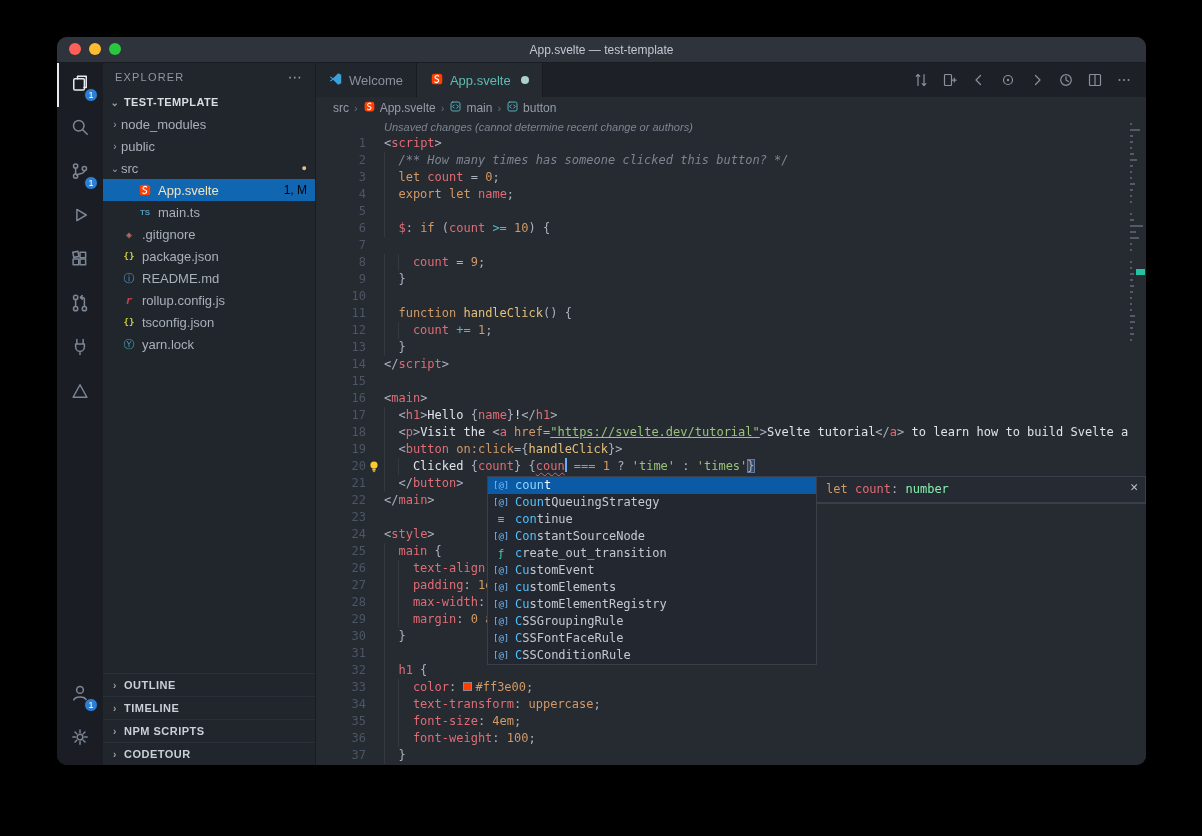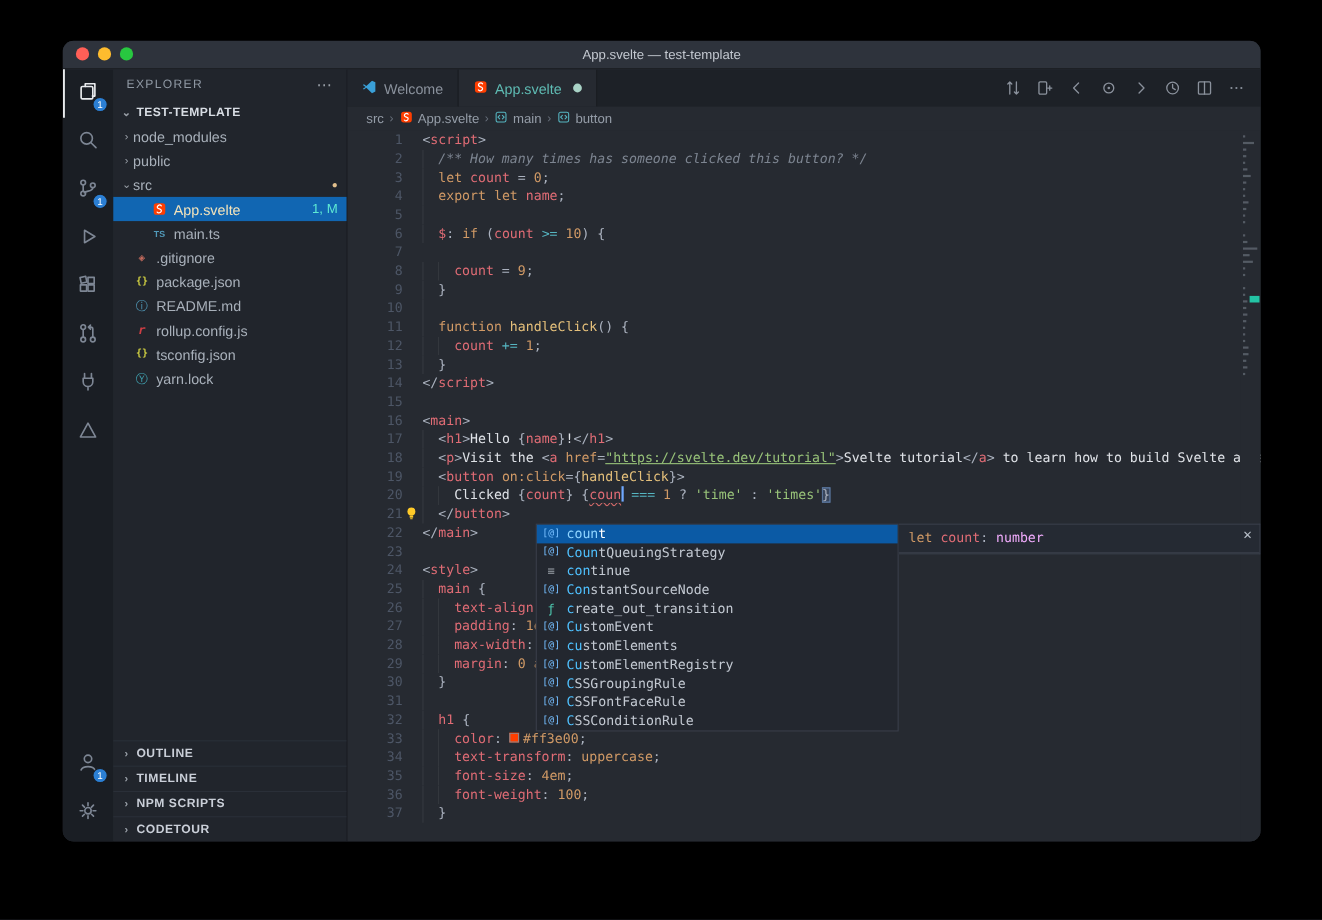--- a/index.html
+++ b/index.html
@@ -32,21 +32,21 @@
   .trow.selected{background:#1166b2;color:#fff;}
   .trow .label{white-space:nowrap;overflow:hidden;}
   .trow.selected .label{color:#f3e3bb;}
   .fi{width:16px;height:16px;flex:none;display:grid;place-items:center;margin-right:5px;font-family:"DejaVu Sans Mono",monospace;}
   .fi.ts{color:#519aba;font-size:8px;font-weight:bold;font-family:"Liberation Sans",sans-serif;text-align:center;}
   .fi.json{color:#cbcb41;font-size:9px;font-weight:bold;}
   .fi.info{color:#519aba;font-size:11px;}
   .fi.git{color:#c46b5d;font-size:10px;}
   .fi.rollup{color:#cc3e44;font-size:11px;font-weight:bold;font-style:italic;}
   .fi.yarn{color:#41a6b5;font-size:11px;}
-  .badge-txt{margin-left:auto;color:#5eead4;font-size:12px;}
+  .badge-txt{margin-left:auto;color:#000000;font-size:12px;}
   .mod-dot{margin-left:auto;color:#e2c08d;font-size:9px;}
   .sb-bottom{margin-top:auto;flex:none;}
   .panel-row{height:22px;display:flex;align-items:center;border-top:1px solid #2a2f38;color:#cacfd8;
              font-size:11px;font-weight:bold;letter-spacing:.5px;padding-left:6px;gap:3px;cursor:pointer;}
   
   .editor{flex:1;display:flex;flex-direction:column;min-width:0;background:#262a31;}
   .tabbar{height:34px;background:#1d2127;display:flex;align-items:stretch;flex:none;}
   .tab{display:flex;align-items:center;gap:6px;padding:0 13px;font-size:13px;color:#8a919c;border-right:1px solid #181b20;cursor:pointer;background:#21252c;}
   .tab.active{background:#262a31;color:#5fbcb4;}
   .tab .mdot{width:8px;height:8px;border-radius:50%;background:#a9d3c6;margin-left:4px;}
@@ -59,21 +59,21 @@
   .codearea{position:relative;flex:1;min-height:0;overflow:hidden;font-family:"DejaVu Sans Mono",monospace;font-size:12px;line-height:17px;}
   .codelens{height:16px;padding-left:68px;font-size:11px;font-style:italic;color:#7d8591;font-family:"Liberation Sans",sans-serif;}
   .cl{display:flex;height:17px;}
   .ln{width:50px;flex:none;text-align:right;padding-right:18px;color:#4d5666;user-select:none;}
   .code{white-space:pre;}
   .ind{display:inline-block;width:2ch;height:17px;vertical-align:top;box-shadow:inset 1px 0 0 rgba(255,255,255,.07);}
   .tk-d{color:#abb2bf}.tk-tx{color:#dfe2e7}.tk-tg{color:#e06c75}.tk-at{color:#d19a66}
   .tk-kw{color:#d19a66}.tk-vr{color:#e06c75}.tk-num{color:#d19a66}.tk-str{color:#98c379}
   .tk-stru{color:#98c379;text-decoration:underline}.tk-fn{color:#e5c07b}
   .tk-cm{color:#7d8591;font-style:italic}.tk-op{color:#56b6c2}.tk-pr{color:#e06c75}
-  .tk-val{color:#d19a66}.tk-ty{color:#f0abfc}
+  .tk-val{color:#d19a66}.tk-ty{color:#86efac}
   .sq{text-decoration:underline wavy #d16969 1px;text-underline-offset:2px;}
   .tk-brkt{color:#abb2bf;background:rgba(99,132,182,.32);box-shadow:inset 0 0 0 1px #5f7ca6;}
   .cur{display:inline-block;width:0;border-left:2px solid #6fa8ff;height:14px;vertical-align:-2px;}
   .swatch{display:inline-block;width:9px;height:9px;margin-right:3px;box-shadow:inset 0 0 0 1px #858a92;}
   .bulb{position:absolute;left:50px;top:340px;width:16px;height:16px;}
   
   .minimap{position:absolute;right:0;top:0;bottom:0;width:18px;background:#262a31;padding-top:4px;}
   .mm-bar{height:2px;margin:0 2px 4px 2px;background:rgba(141,151,165,.45);}
   .ov-mark{position:absolute;right:1px;top:150px;width:9px;height:6px;background:#23c4a5;}
   
@@ -355,20 +355,21 @@
           <span class="bc-sep">›</span>
           <span class="bc-item">
             <span style="color: rgb(86, 182, 194);"><svg width="13" height="13" viewBox="0 0 16 16" fill="none" stroke="currentColor" stroke-width="1.2" stroke-linecap="round" stroke-linejoin="round">
                 <rect x="2.5" y="2.5" width="11" height="11" rx="2"></rect>
                 <path d="M6.5 6L4.5 8l2 2M9.5 6l2 2-2 2"></path>
               </svg></span>
             <span>button</span>
           </span>
         </div>
       <div class="codearea">
+        <div class="codelens">Unsaved changes (cannot determine recent change or authors)</div>
         <div id="lines">
             <div class="cl">
               <span class="ln">1</span>
               <span class="code"><span class="tk-d">&lt;</span><span class="tk-tg">script</span><span class="tk-d">&gt;</span></span>
             </div>
             <div class="cl">
               <span class="ln">2</span>
               <span class="code"><span class="ind"></span><span class="tk-cm">/** How many times has someone clicked this button? */</span></span>
             </div>
             <div class="cl">

